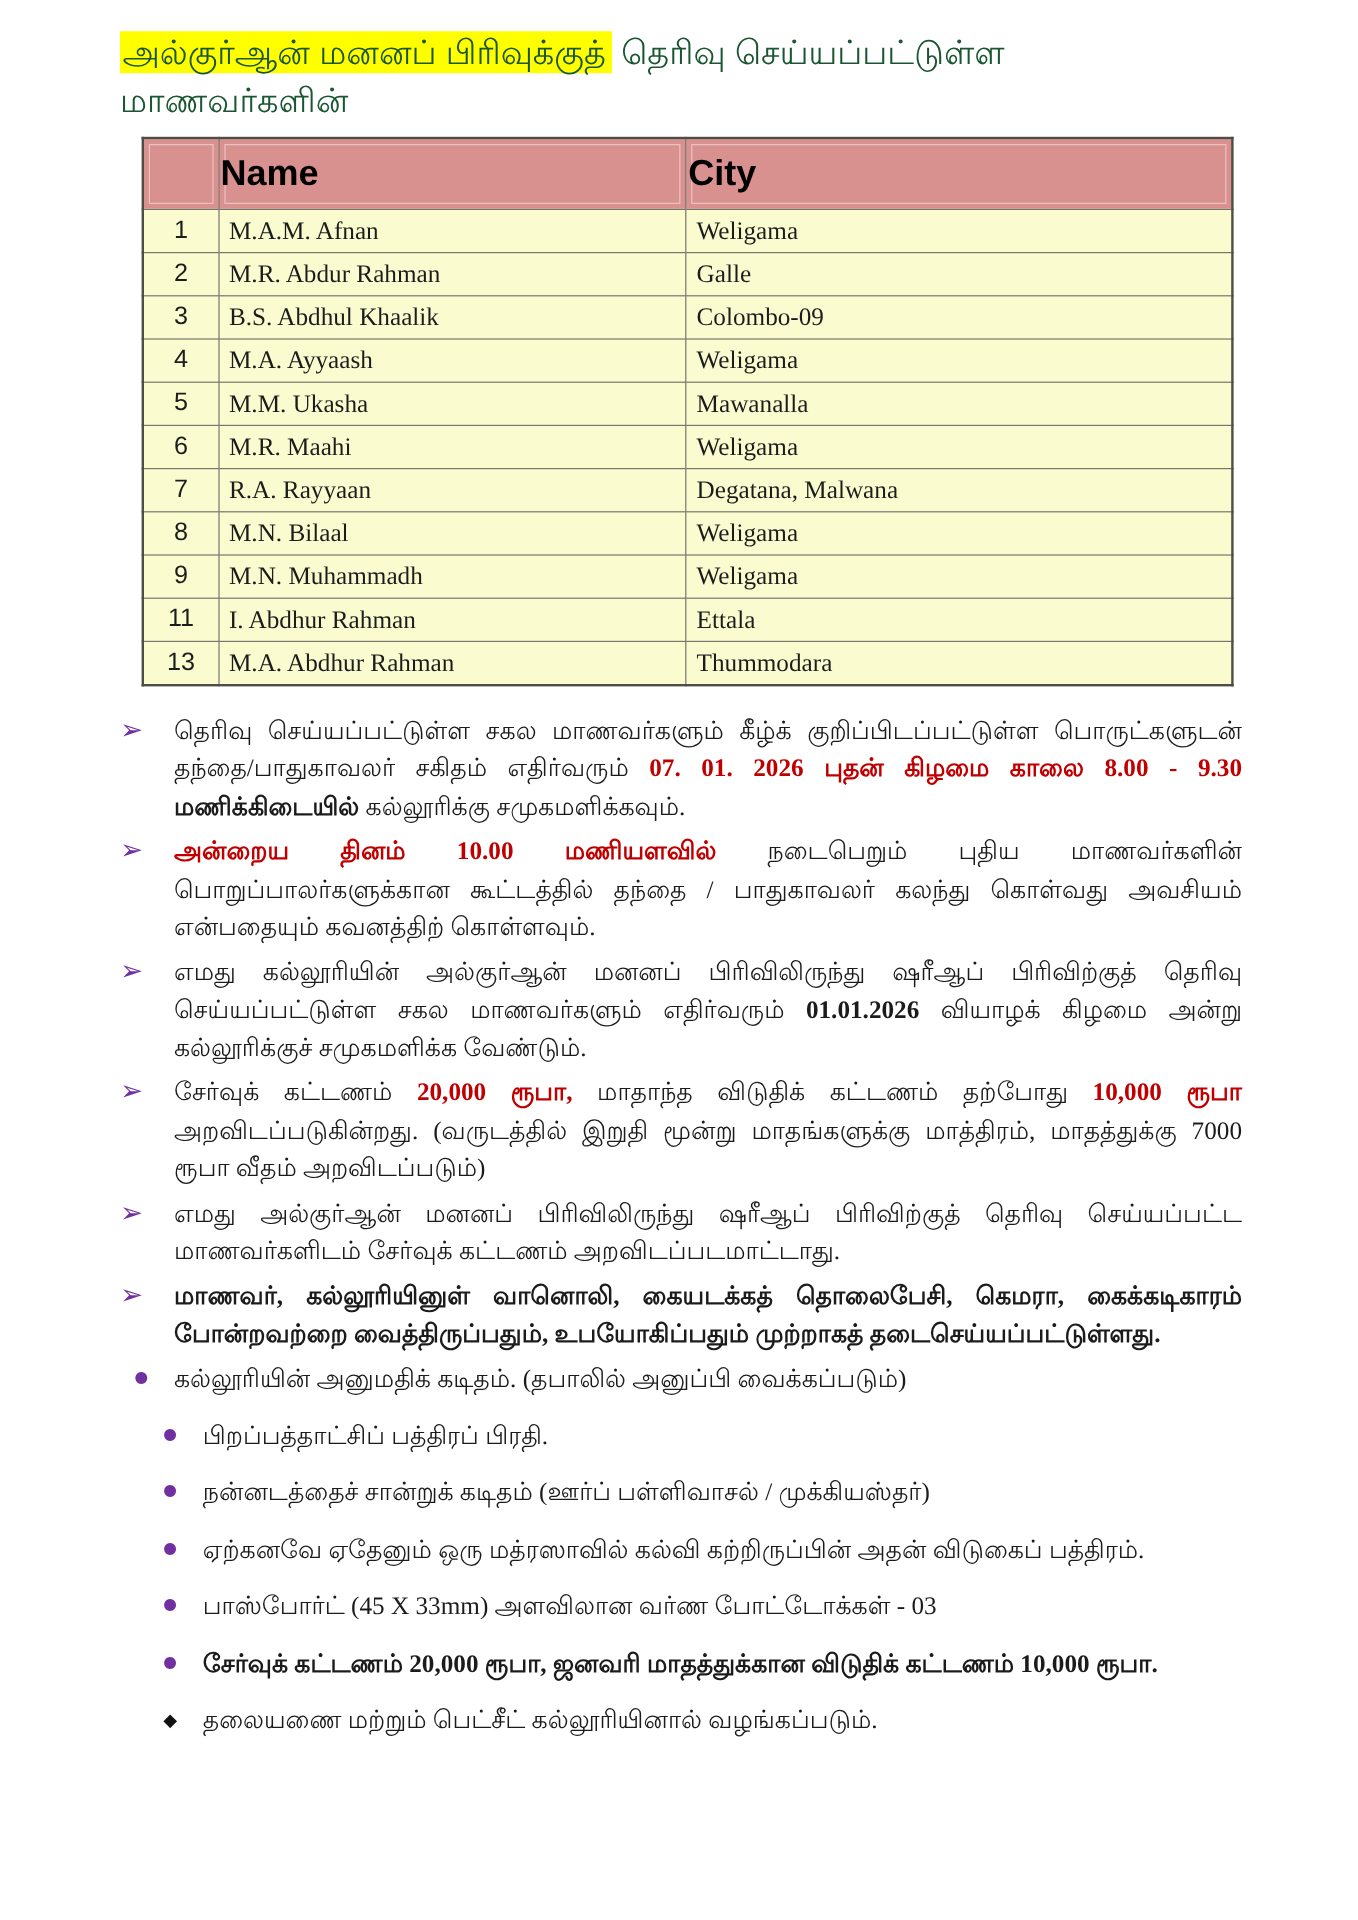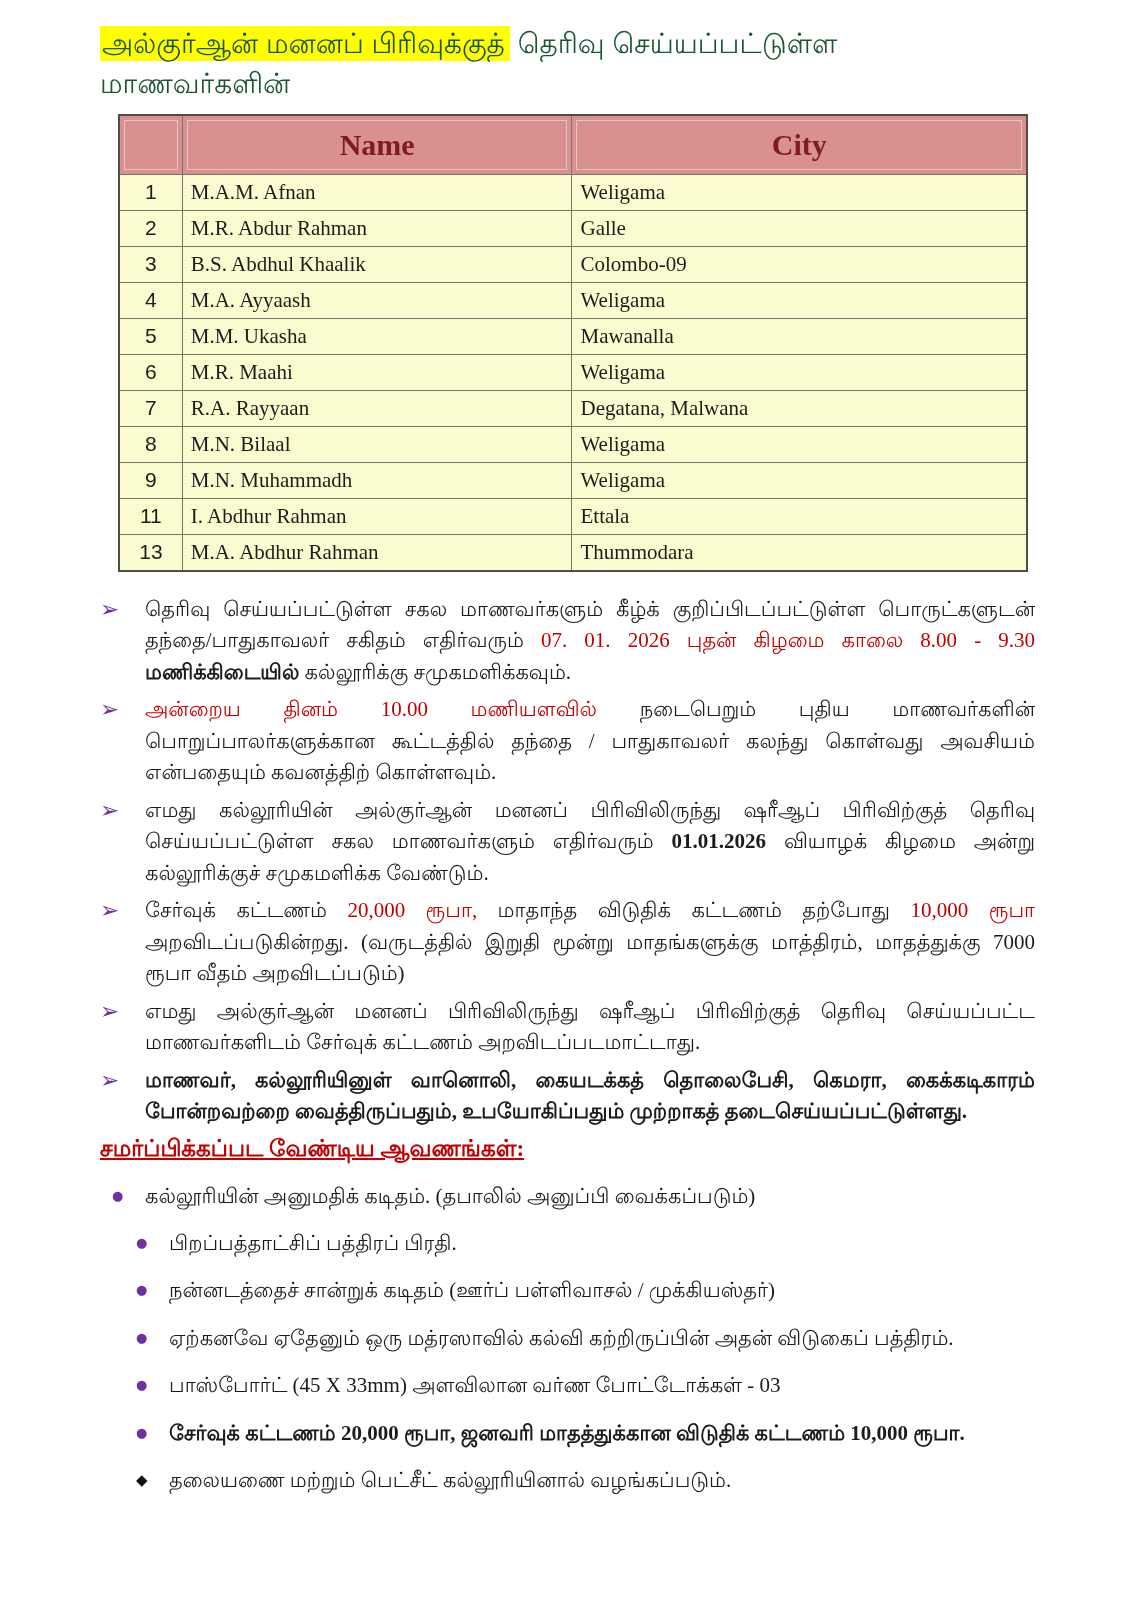--- a/index.html
+++ b/index.html
@@ -34,25 +34,25 @@
     width: 910px;
     margin-left: 18px;
     border: 2px solid #4e4e46;
   }
   table.students th, table.students td {
     border: 1.5px solid #76766a;
   }
   table.students th {
     background: var(--header-bg, #d9918f);
     height: 56px;
-    font-family: Liberation Serif, serif;
+    font-family: Liberation Sans, sans-serif;
     font-size: 30px;
     font-weight: bold;
-    color: #7f1d1d;
-    text-align: center;
+    color: #000000;
+    text-align: left;
     box-shadow: inset 0 0 0 4px var(--header-bg, #d9918f), inset 0 0 0 5px rgba(255,255,255,.45);
   }
   table.students td {
     background: var(--row-bg, #fbfbd0);
     height: 35px;
     font-size: 21px;
     color: #1c1c1c;
     padding: 0 8px;
   }
   td.no-cell {
@@ -79,21 +79,21 @@
     color: var(--bullet-purple, #7030a0);
     font-family: "DejaVu Sans", sans-serif;
   }
   .notice p.ntext {
     margin: 0;
     flex: 1;
     font-size: 21px;
     line-height: 1.5;
     text-align: justify;
   }
-  .redbold { color: var(--accent-red, #c00000); font-weight: normal; }
+  .redbold { color: var(--accent-red, #c00000); font-weight: bold; }
   .bold    { font-weight: bold; }
 
   
   .docs-heading {
     font-size: 23px;
     font-weight: bold;
     color: var(--accent-red, #c00000);
     text-decoration: underline;
     margin: 8px 0 16px 0;
   }
@@ -244,21 +244,20 @@
         <p class="ntext"><span>எமது அல்குர்ஆன் மனனப் பிரிவிலிருந்து ஷரீஆப் பிரிவிற்குத் தெரிவு செய்யப்பட்ட மாணவர்களிடம் சேர்வுக் கட்டணம் அறவிடப்படமாட்டாது.</span></p>
       </div>
 
       <div class="notice">
         <span class="bullet arrow">➢</span>
         <p class="ntext"><span class="bold">மாணவர், கல்லூரியினுள் வானொலி, கையடக்கத் தொலைபேசி, கெமரா, கைக்கடிகாரம் போன்றவற்றை வைத்திருப்பதும், உபயோகிப்பதும் முற்றாகத் தடைசெய்யப்பட்டுள்ளது.</span></p>
       </div>
 
     </div>
 
-    <div class="docs-heading">சமர்ப்பிக்கப்பட வேண்டிய ஆவணங்கள்:</div>
 
     <div class="docs">
 
       <div class="doc-item level1">
         <span class="bullet dot">●</span>
         <p>கல்லூரியின் அனுமதிக் கடிதம். (தபாலில் அனுப்பி வைக்கப்படும்)</p>
       </div>
 
       <div class="doc-item level2">
         <span class="bullet dot">●</span>

